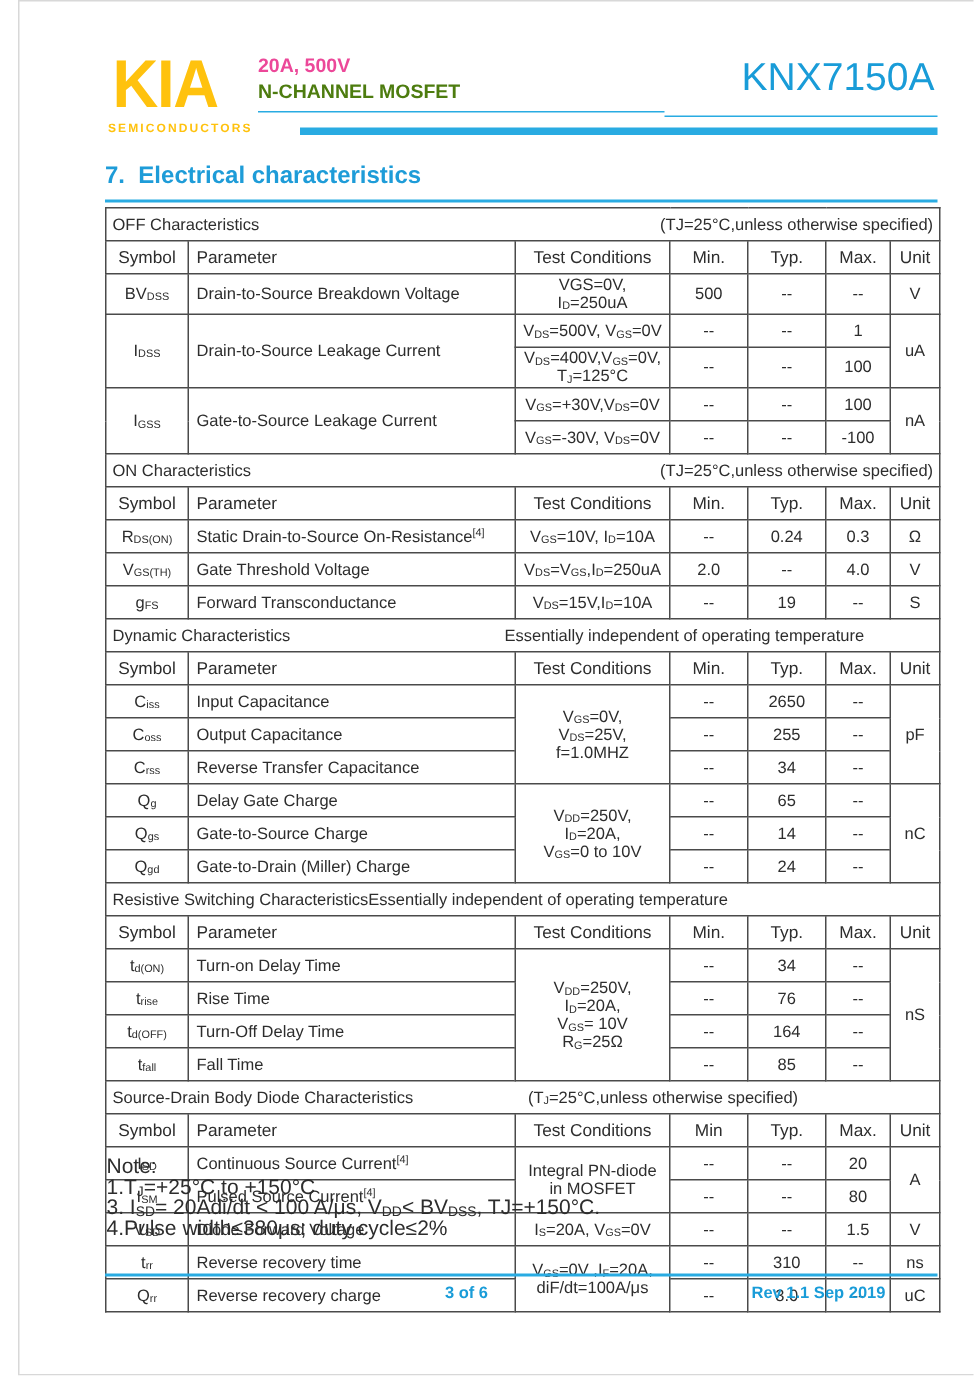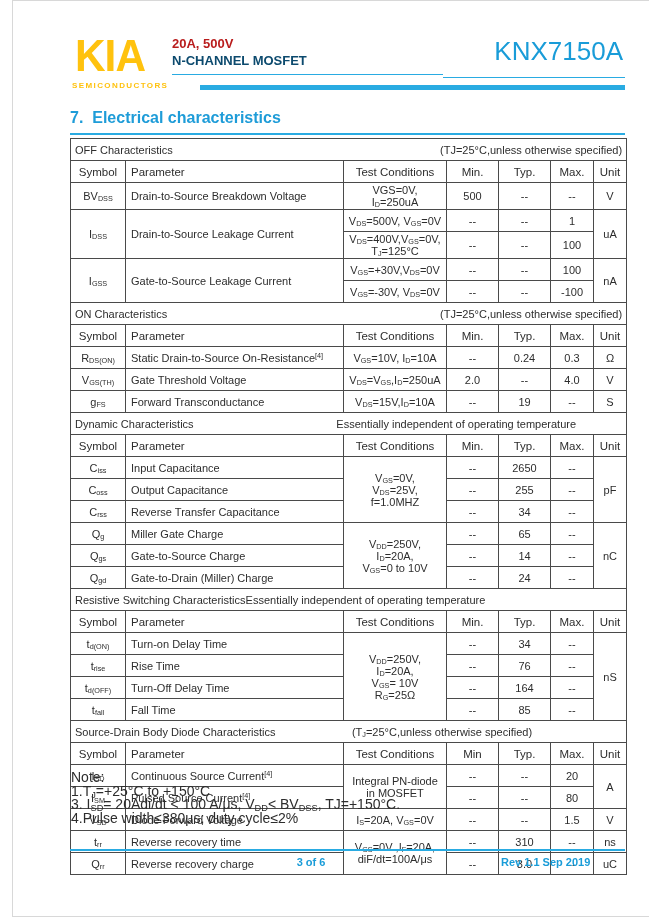--- a/index.html
+++ b/index.html
@@ -48,22 +48,22 @@
             font-size:11px;font-weight:bold;}
   .revision{position:absolute;left:448px;top:855px;font-size:11px;font-weight:bold;padding-left:40px;}
 </style>
 </head>
 <body>
 
 <div class="page">
 
   <div class="logo" style="color: rgb(255, 194, 14);">KIA</div>
   <div class="logo-sub" style="color: rgb(255, 194, 14);">SEMICONDUCTORS</div>
-  <div class="rating" style="color: #b91c1c;">20A, 500V</div>
-  <div class="devtype" style="color: #0c4a6e;">N-CHANNEL MOSFET</div>
+  <div class="rating" style="color: #ec4899;">20A, 500V</div>
+  <div class="devtype" style="color: #4d7c0f;">N-CHANNEL MOSFET</div>
   <div class="partnum" style="color: rgb(25, 156, 216);">KNX7150A</div>
   <div class="rule-thin-a" style="background: rgb(41, 171, 226);"></div>
   <div class="rule-thin-b" style="background: rgb(41, 171, 226);"></div>
   <div class="rule-band" style="background: rgb(41, 171, 226);"></div>
 
   <div class="sect-title" style="color: rgb(30, 156, 216);">7.&nbsp; Electrical characteristics</div>
   <div class="title-rule" style="background: rgb(41, 171, 226);"></div>
 
   <div class="tbl-wrap">
     <table class="chars" id="char-table">
@@ -212,21 +212,21 @@
           </tr>
           <tr>
             <td class="c0">C<sub>rss</sub></td>
             <td class="c1">Reverse Transfer Capacitance</td>
             <td class="c3">--</td>
             <td class="c4">34</td>
             <td class="c5">--</td>
           </tr>
           <tr>
             <td class="c0">Q<sub>g</sub></td>
-            <td class="c1">Miller Gate Charge</td>
+            <td class="c1">Delay Gate Charge</td>
             <td class="c2" rowspan="3">V<sub>DD</sub>=250V,<br>I<sub>D</sub>=20A,<br>V<sub>GS</sub>=0 to 10V</td>
             <td class="c3">--</td>
             <td class="c4">65</td>
             <td class="c5">--</td>
             <td class="c6" rowspan="3">nC</td>
           </tr>
           <tr>
             <td class="c0">Q<sub>gs</sub></td>
             <td class="c1">Gate-to-Source Charge</td>
             <td class="c3">--</td>

